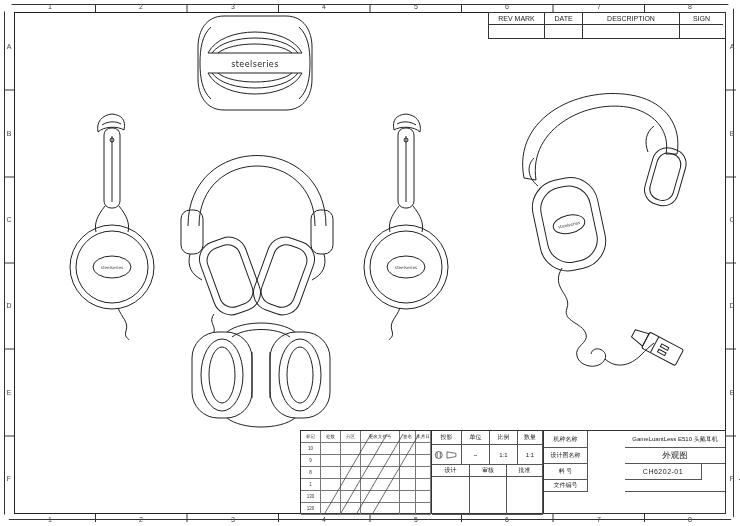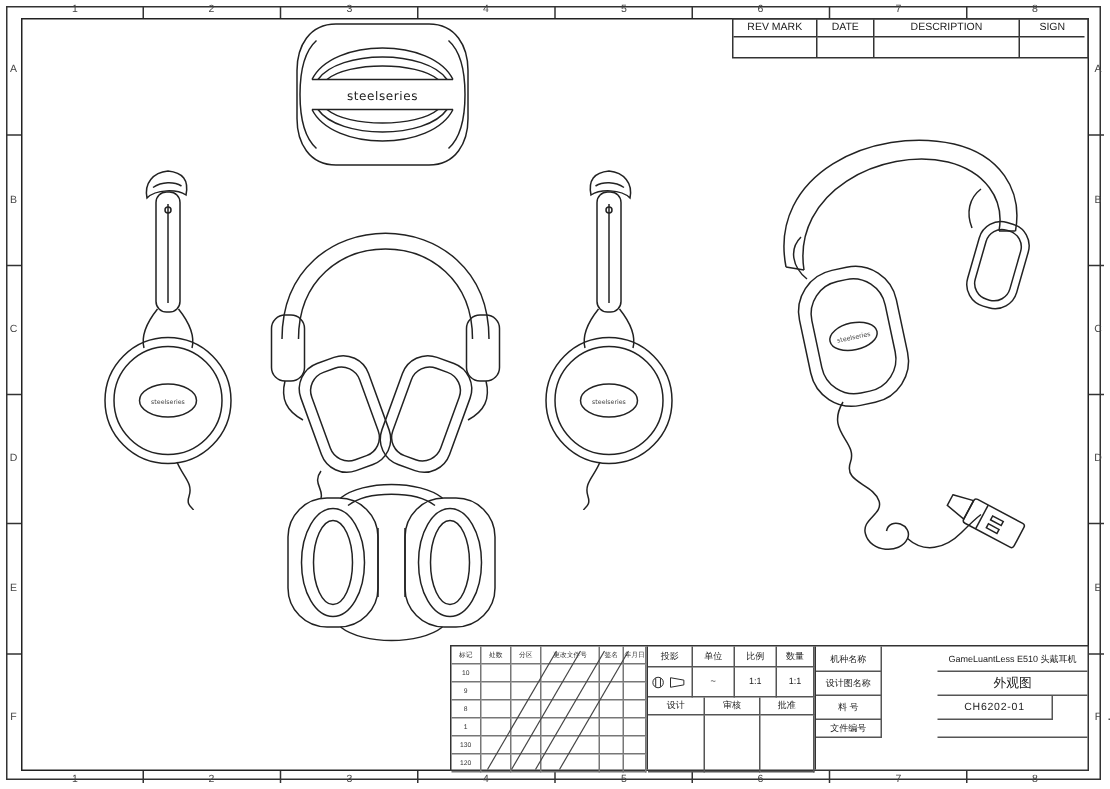--- a/index.html
+++ b/index.html
@@ -1,17 +1,17 @@
 <!DOCTYPE html>
 <html><head>
 <meta charset="utf-8">
 <style>
   html,body{margin:0;padding:0;background:#fff;}
   .sheet{position:relative;width:740px;height:526px;background:#fff;overflow:hidden;
-         font-family:"Liberation Sans",sans-serif;color:#222;}
+         font-family:"Liberation Sans",sans-serif;color:#222;border-radius:26px;}
   .outer-border{position:absolute;left:4px;top:4px;width:730px;height:516px;
                 border:1.5px solid #333;box-sizing:border-box;}
   .inner-border{position:absolute;left:14px;top:12px;width:712px;height:502px;
                 border:1.5px solid #222;box-sizing:border-box;}
   .gl{position:absolute;width:12px;height:9px;font-size:7px;line-height:9px;
       text-align:center;color:#444;}
   .view{position:absolute;}
   
   .rev-table{position:absolute;left:488px;top:12px;width:238px;box-sizing:border-box;
              border:1px solid #333;display:grid;grid-template-columns:56px 38px 97px 43px;

